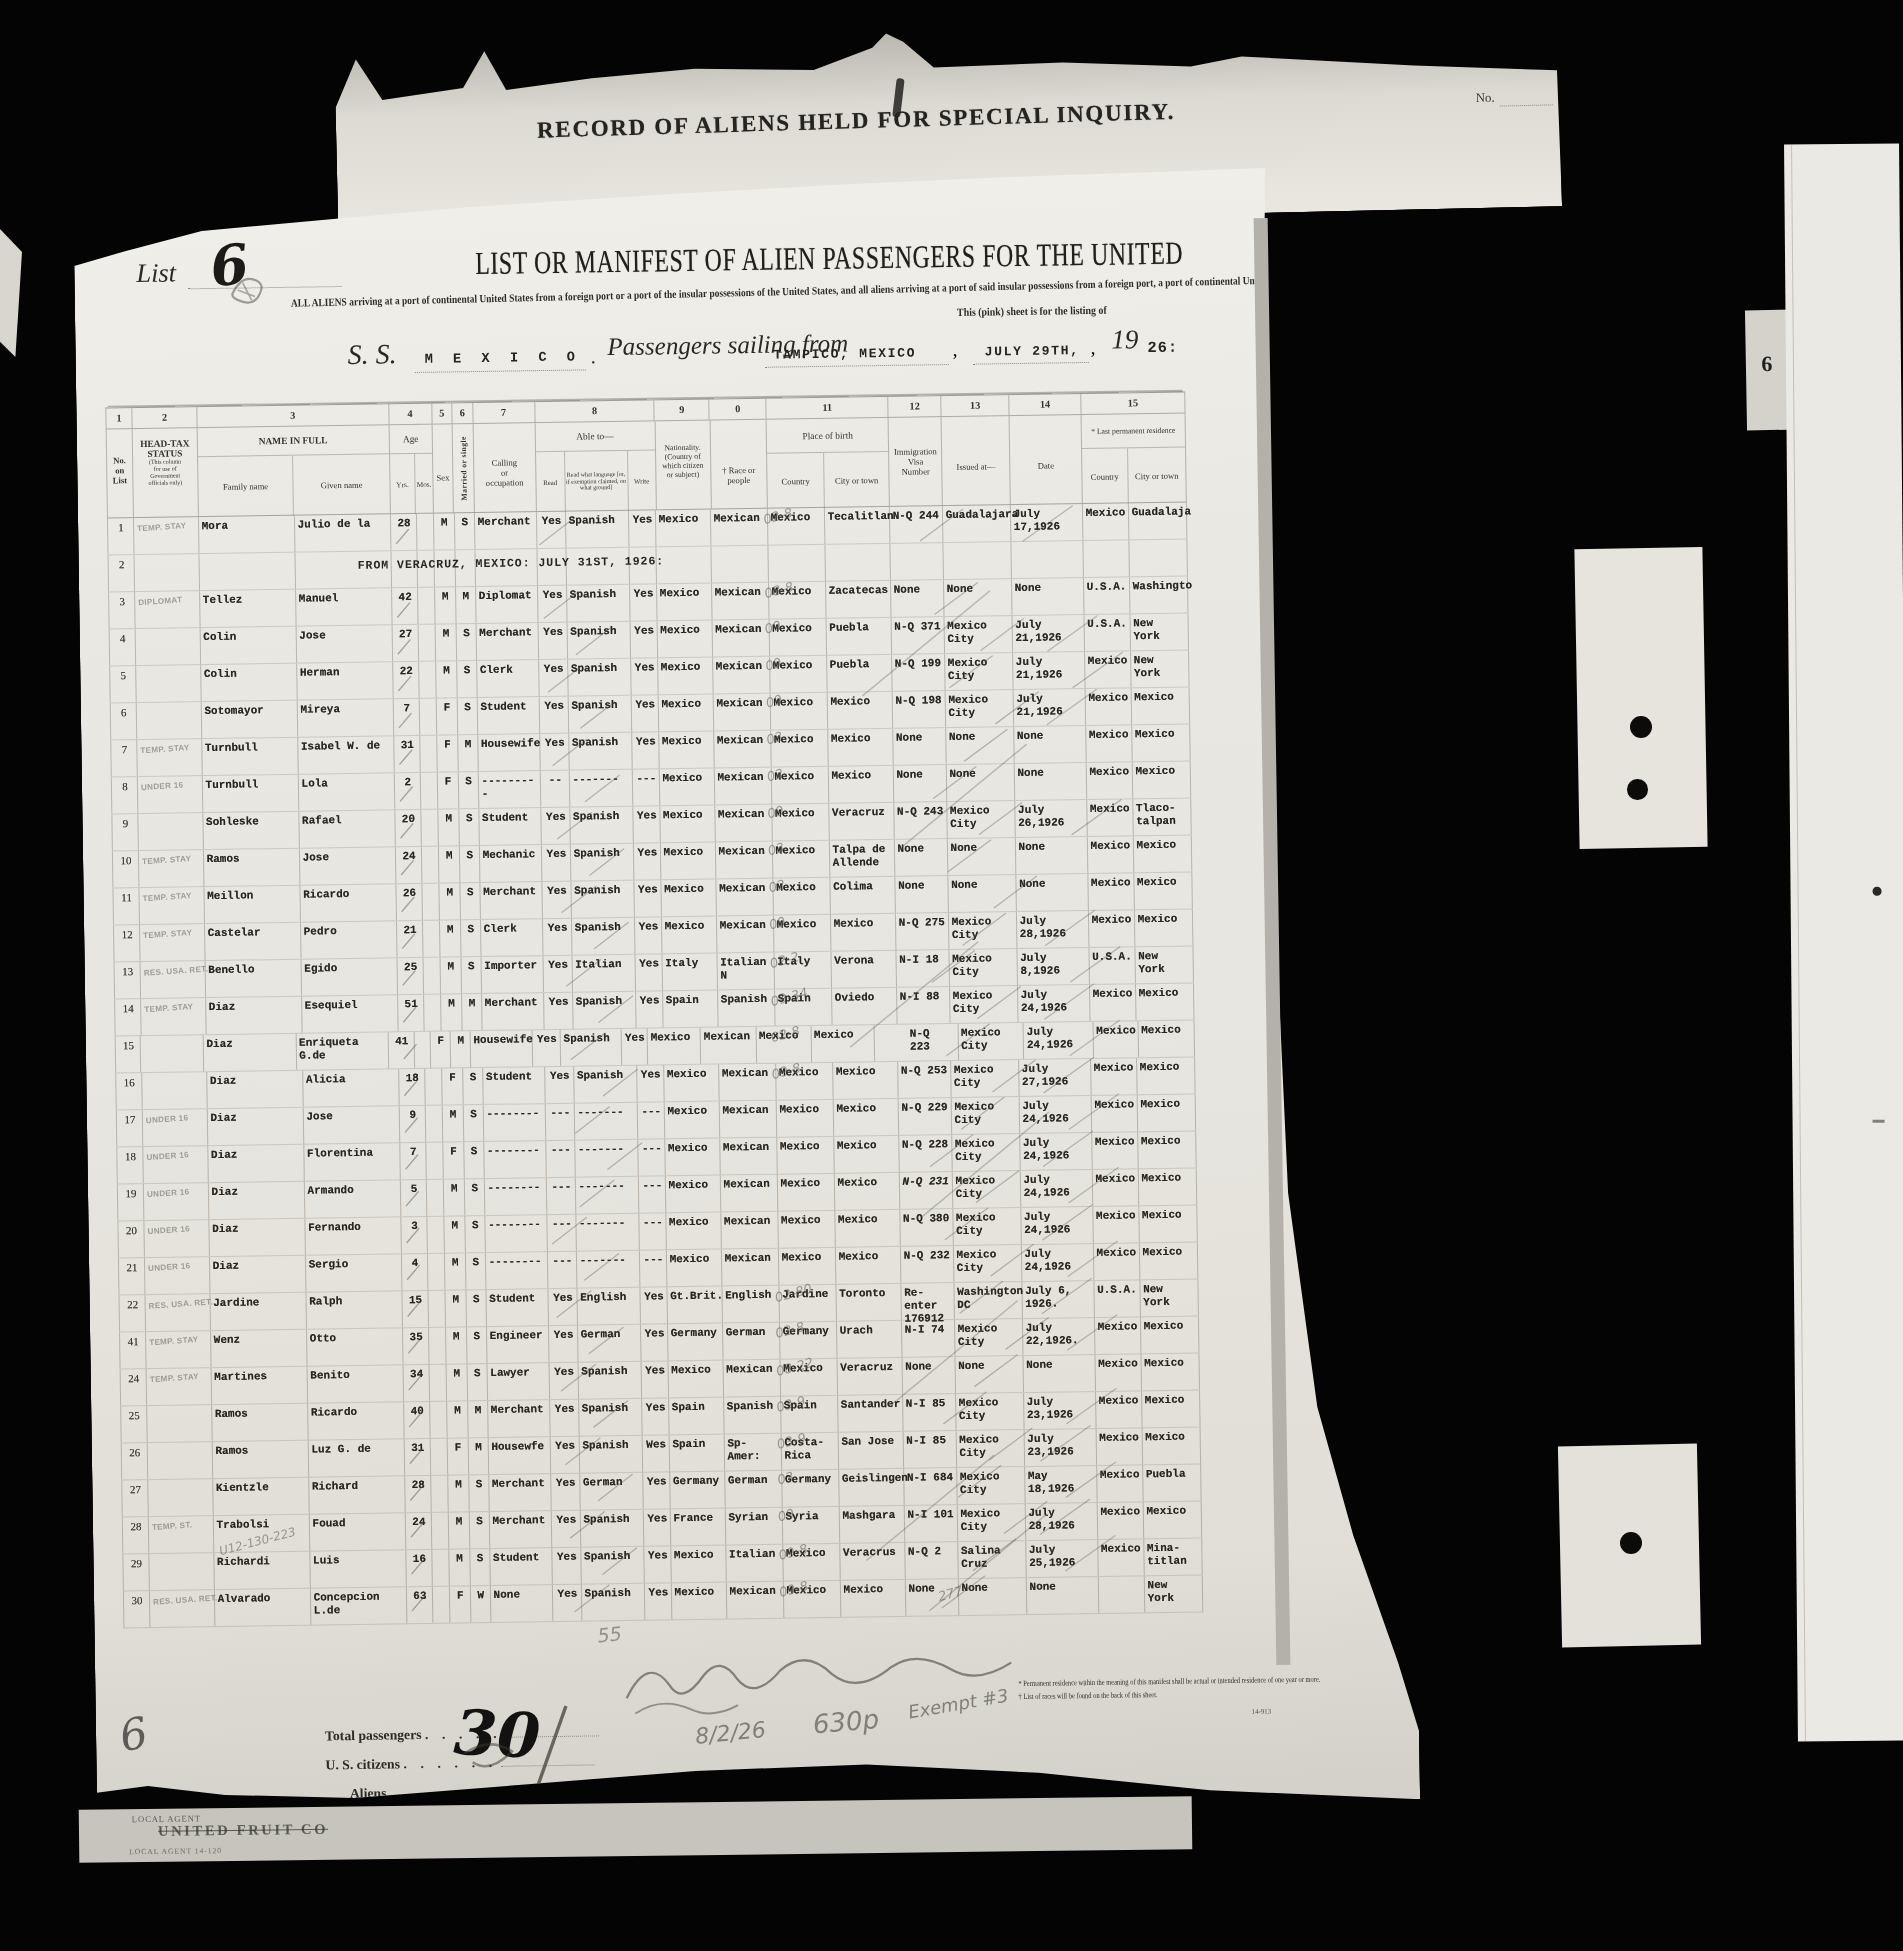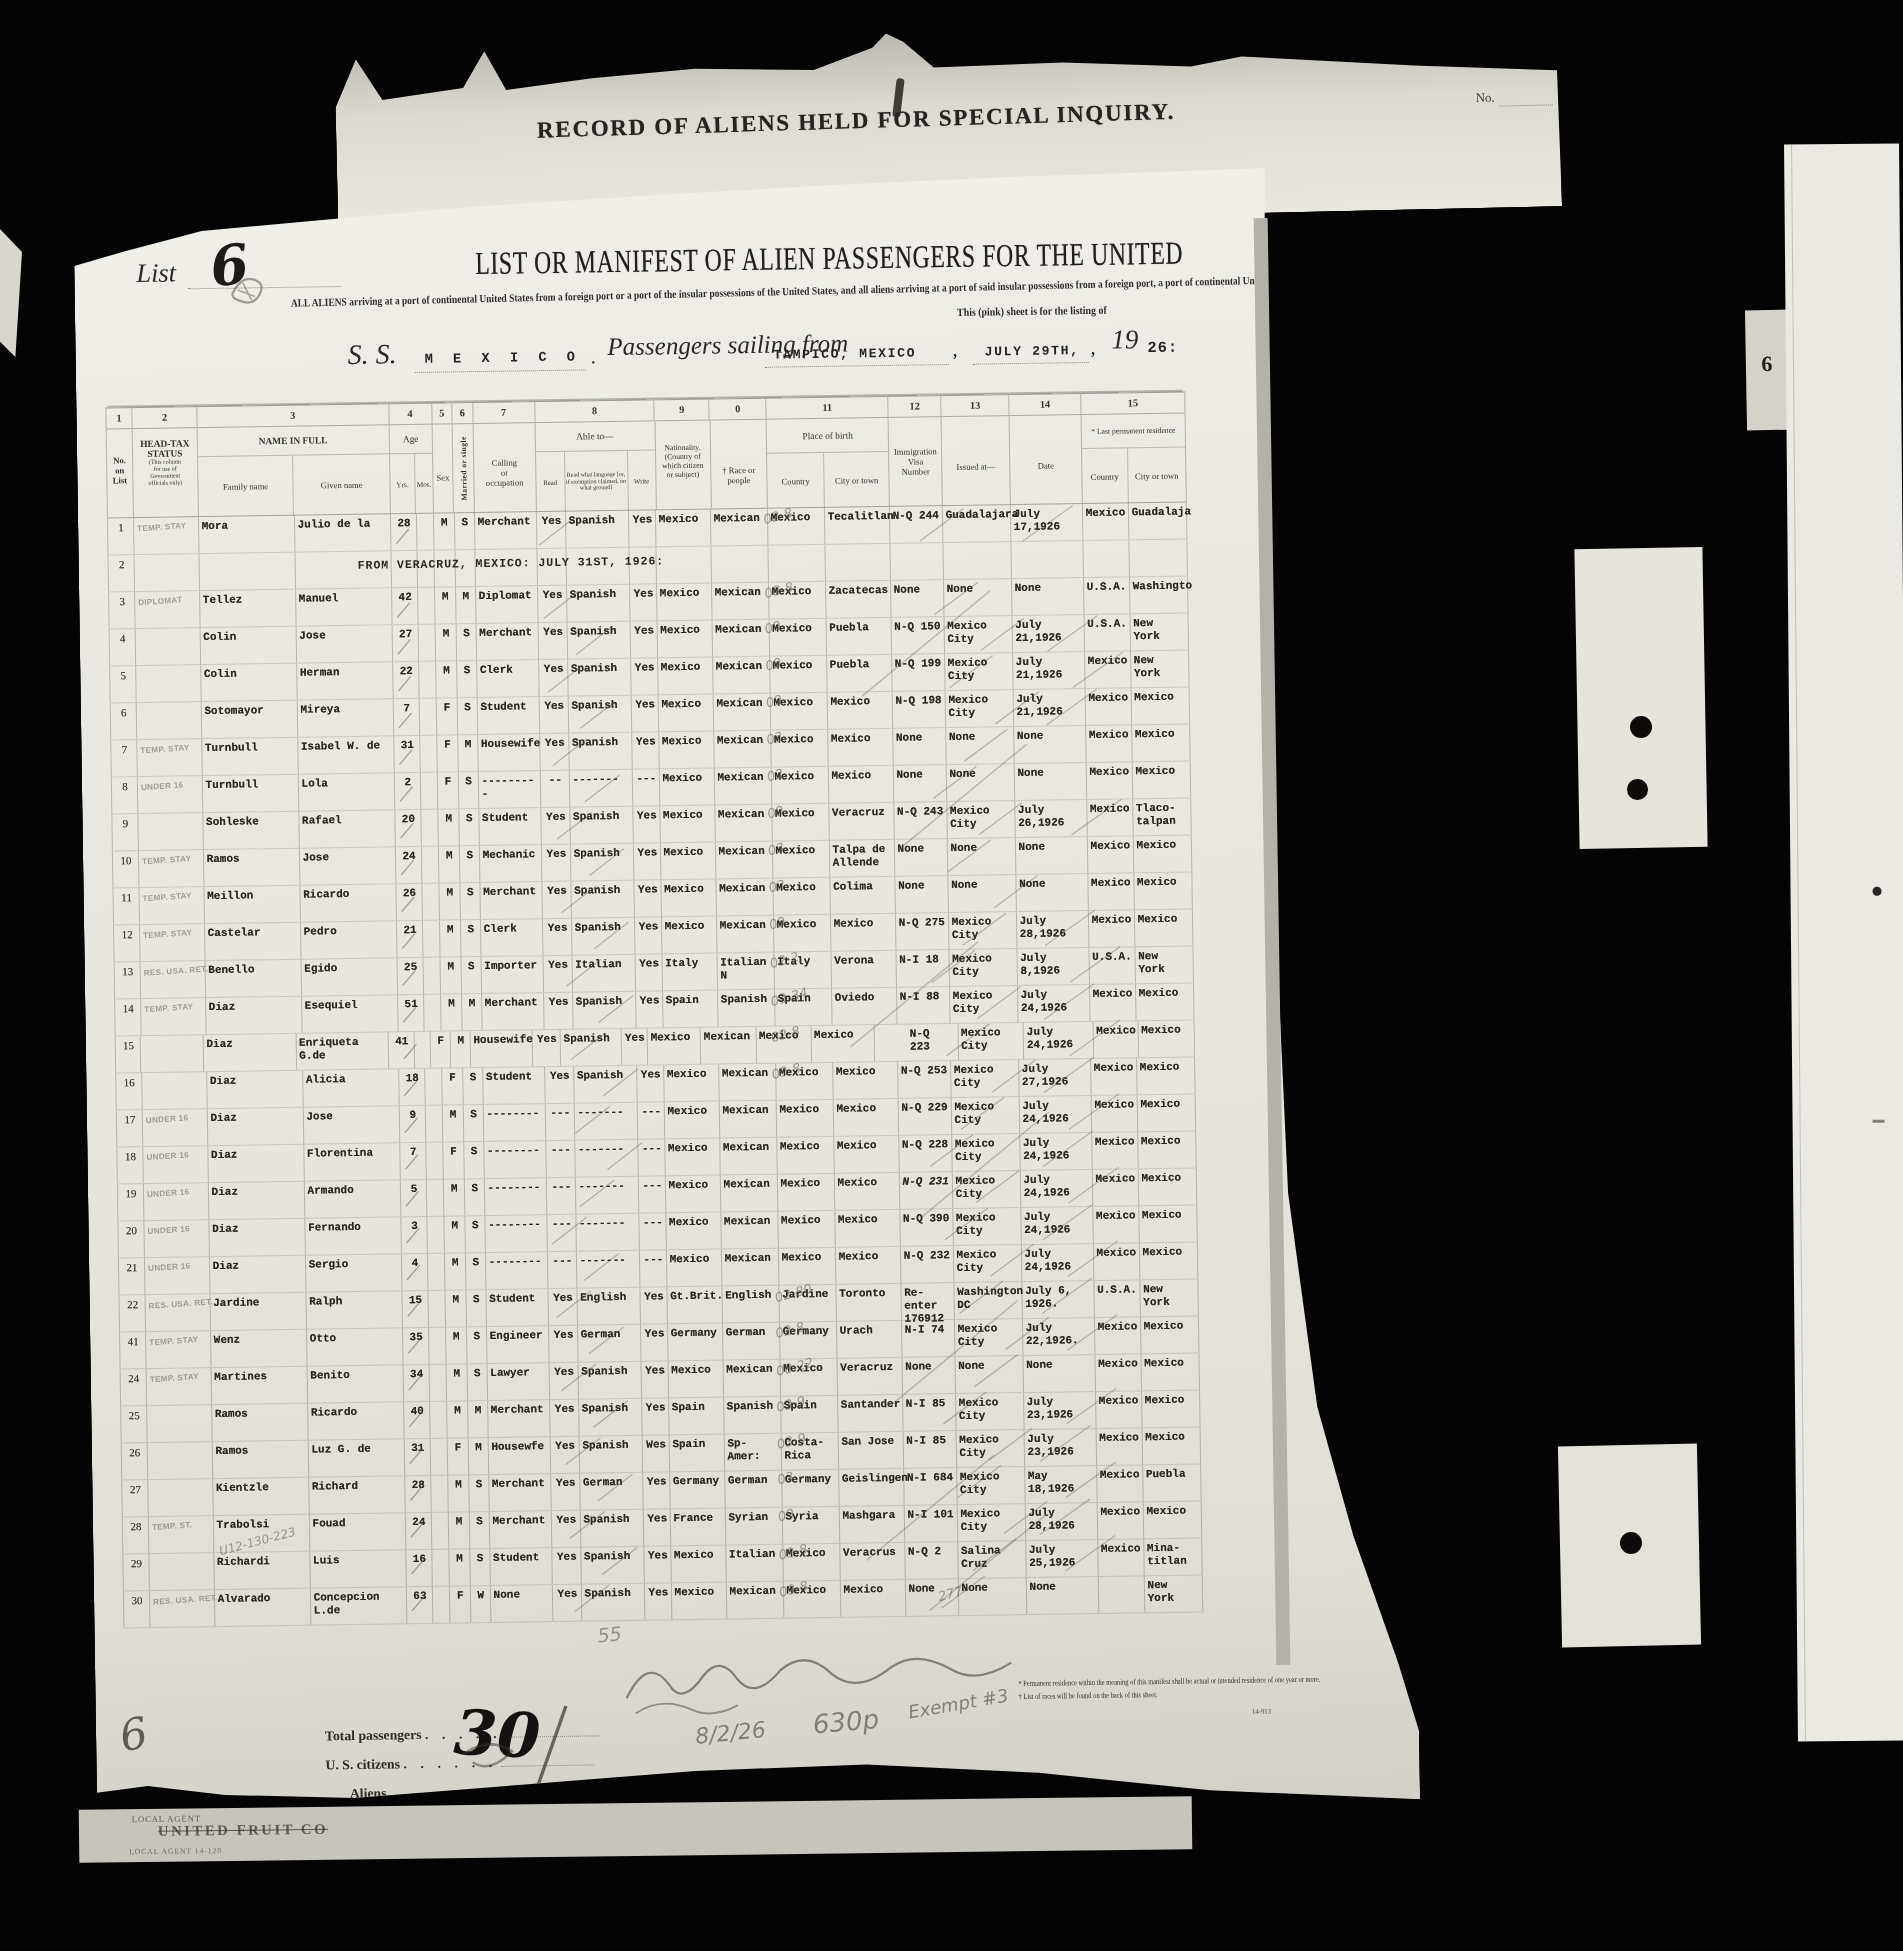--- a/index.html
+++ b/index.html
@@ -357,21 +357,21 @@
             <div class="c" style="width: 20.5px;">M</div>
             <div class="c" style="width: 20.5px;">S</div>
             <div style="width: 62px;">Merchant</div>
             <div class="c" style="width: 29px;">Yes</div>
             <div style="width: 63px;">Spanish</div>
             <div class="c" style="width: 27px;">Yes</div>
             <div style="width: 55px;">Mexico</div>
             <div style="width: 57px;">Mexican</div>
             <div style="width: 57px;">Mexico</div>
             <div style="width: 65px;">Puebla</div>
-            <div style="width: 53px;">N-Q 150</div>
+            <div style="width: 53px;">N-Q 371</div>
             <div style="width: 68px;">Mexico City</div>
             <div style="width: 72px;">July 21,1926</div>
             <div style="width: 46px;">U.S.A.</div>
             <div style="width: 58px;">New York</div>
             <span class="pencil" style="left: 656px; top: 0px; font-size: 13px;">09</span>
           </div>
           <div class="trow">
             <div class="c num" style="width: 27px;">5</div>
             <div style="width: 65px;"></div>
             <div style="width: 96px;">Colin</div>
@@ -740,21 +740,21 @@
             <div class="c" style="width: 20.5px;">M</div>
             <div class="c" style="width: 20.5px;">S</div>
             <div style="width: 62px;">--------</div>
             <div class="c" style="width: 29px;">---</div>
             <div style="width: 63px;">-------</div>
             <div class="c" style="width: 27px;">---</div>
             <div style="width: 55px;">Mexico</div>
             <div style="width: 57px;">Mexican</div>
             <div style="width: 57px;">Mexico</div>
             <div style="width: 65px;">Mexico</div>
-            <div style="width: 53px;">N-Q 390</div>
+            <div style="width: 53px;">N-Q 380</div>
             <div style="width: 68px;">Mexico City</div>
             <div style="width: 72px;">July 24,1926</div>
             <div style="width: 46px;">Mexico</div>
             <div style="width: 58px;">Mexico</div>
           </div>
           <div class="trow">
             <div class="c num" style="width: 27px;">21</div>
             <div style="width: 65px;"><span class="stamp">UNDER 16</span></div>
             <div style="width: 96px;">Diaz</div>
             <div style="width: 96px;">Sergio</div>

